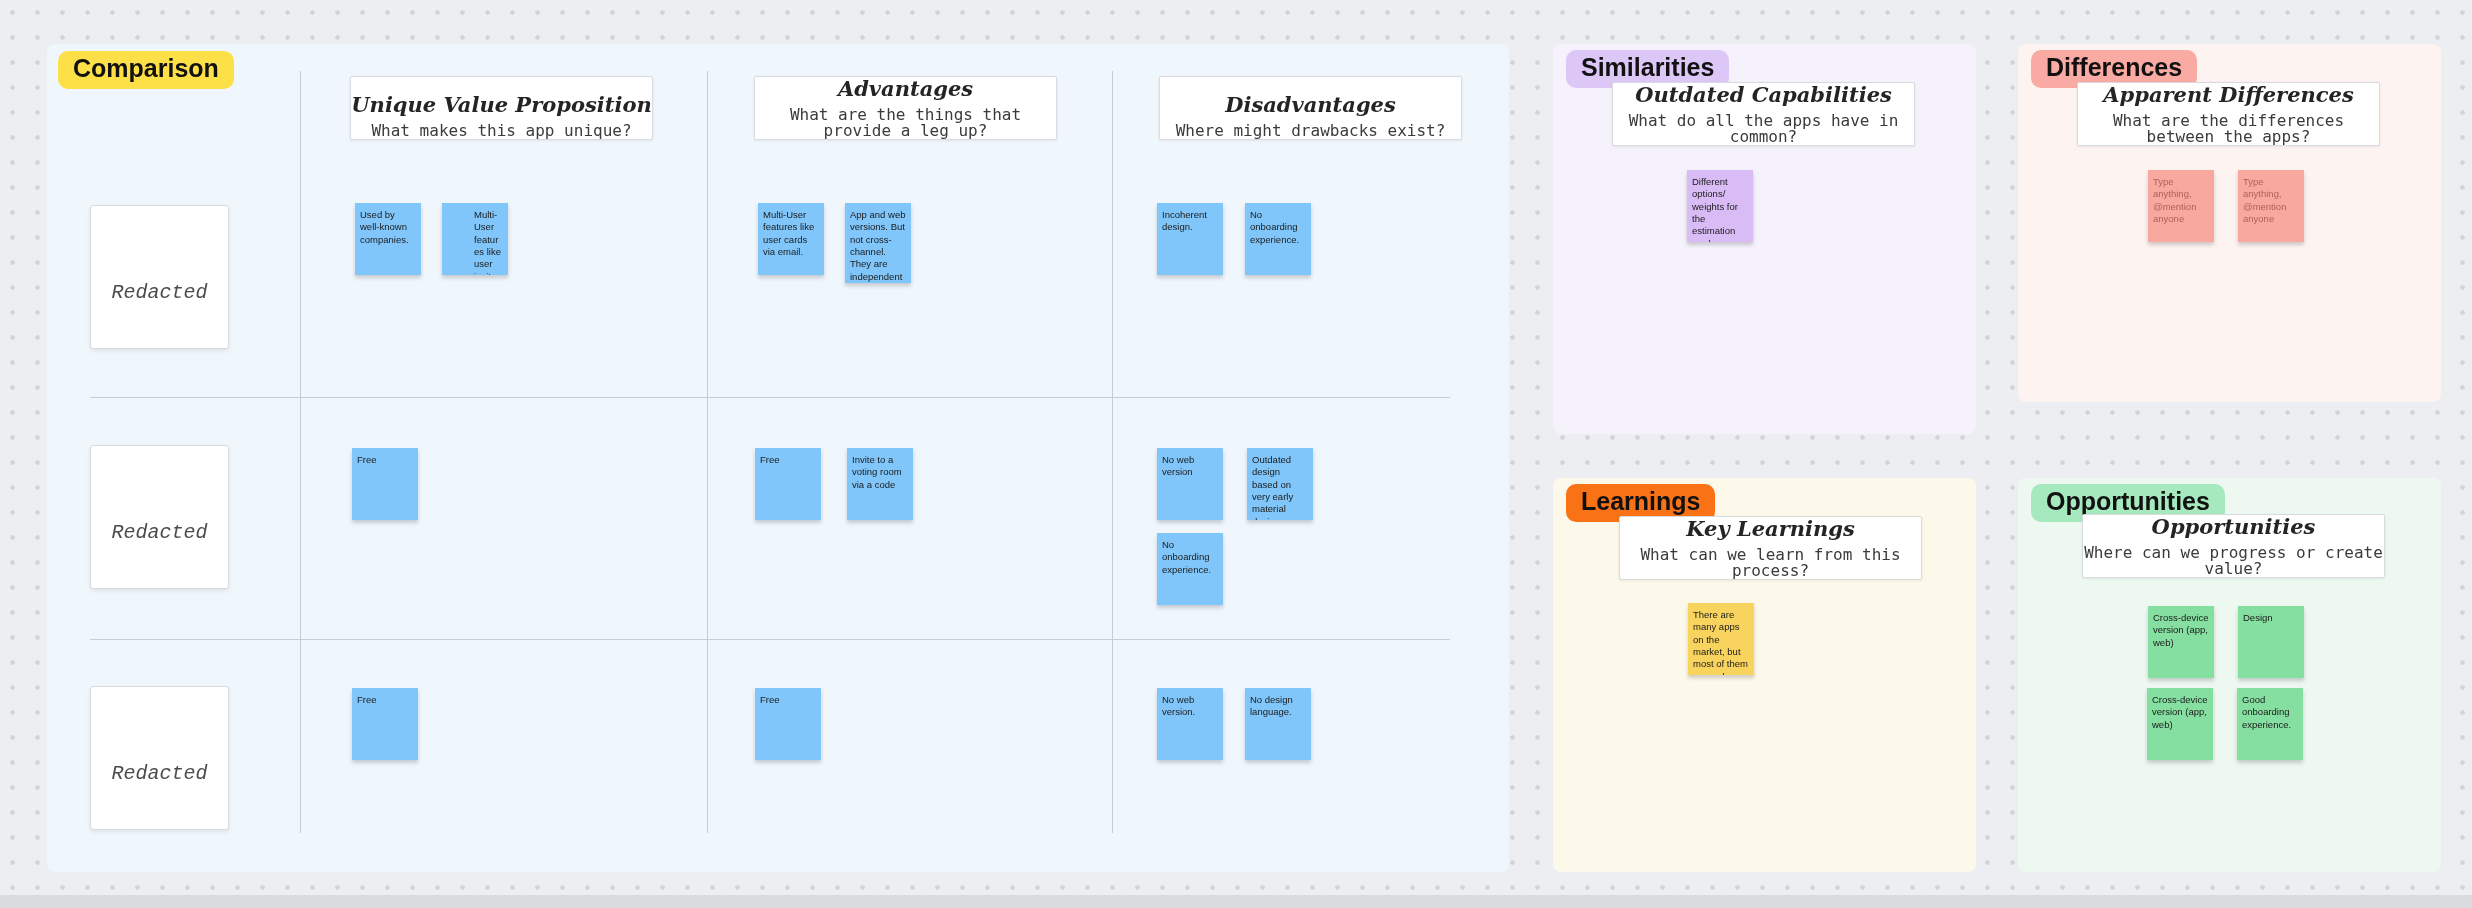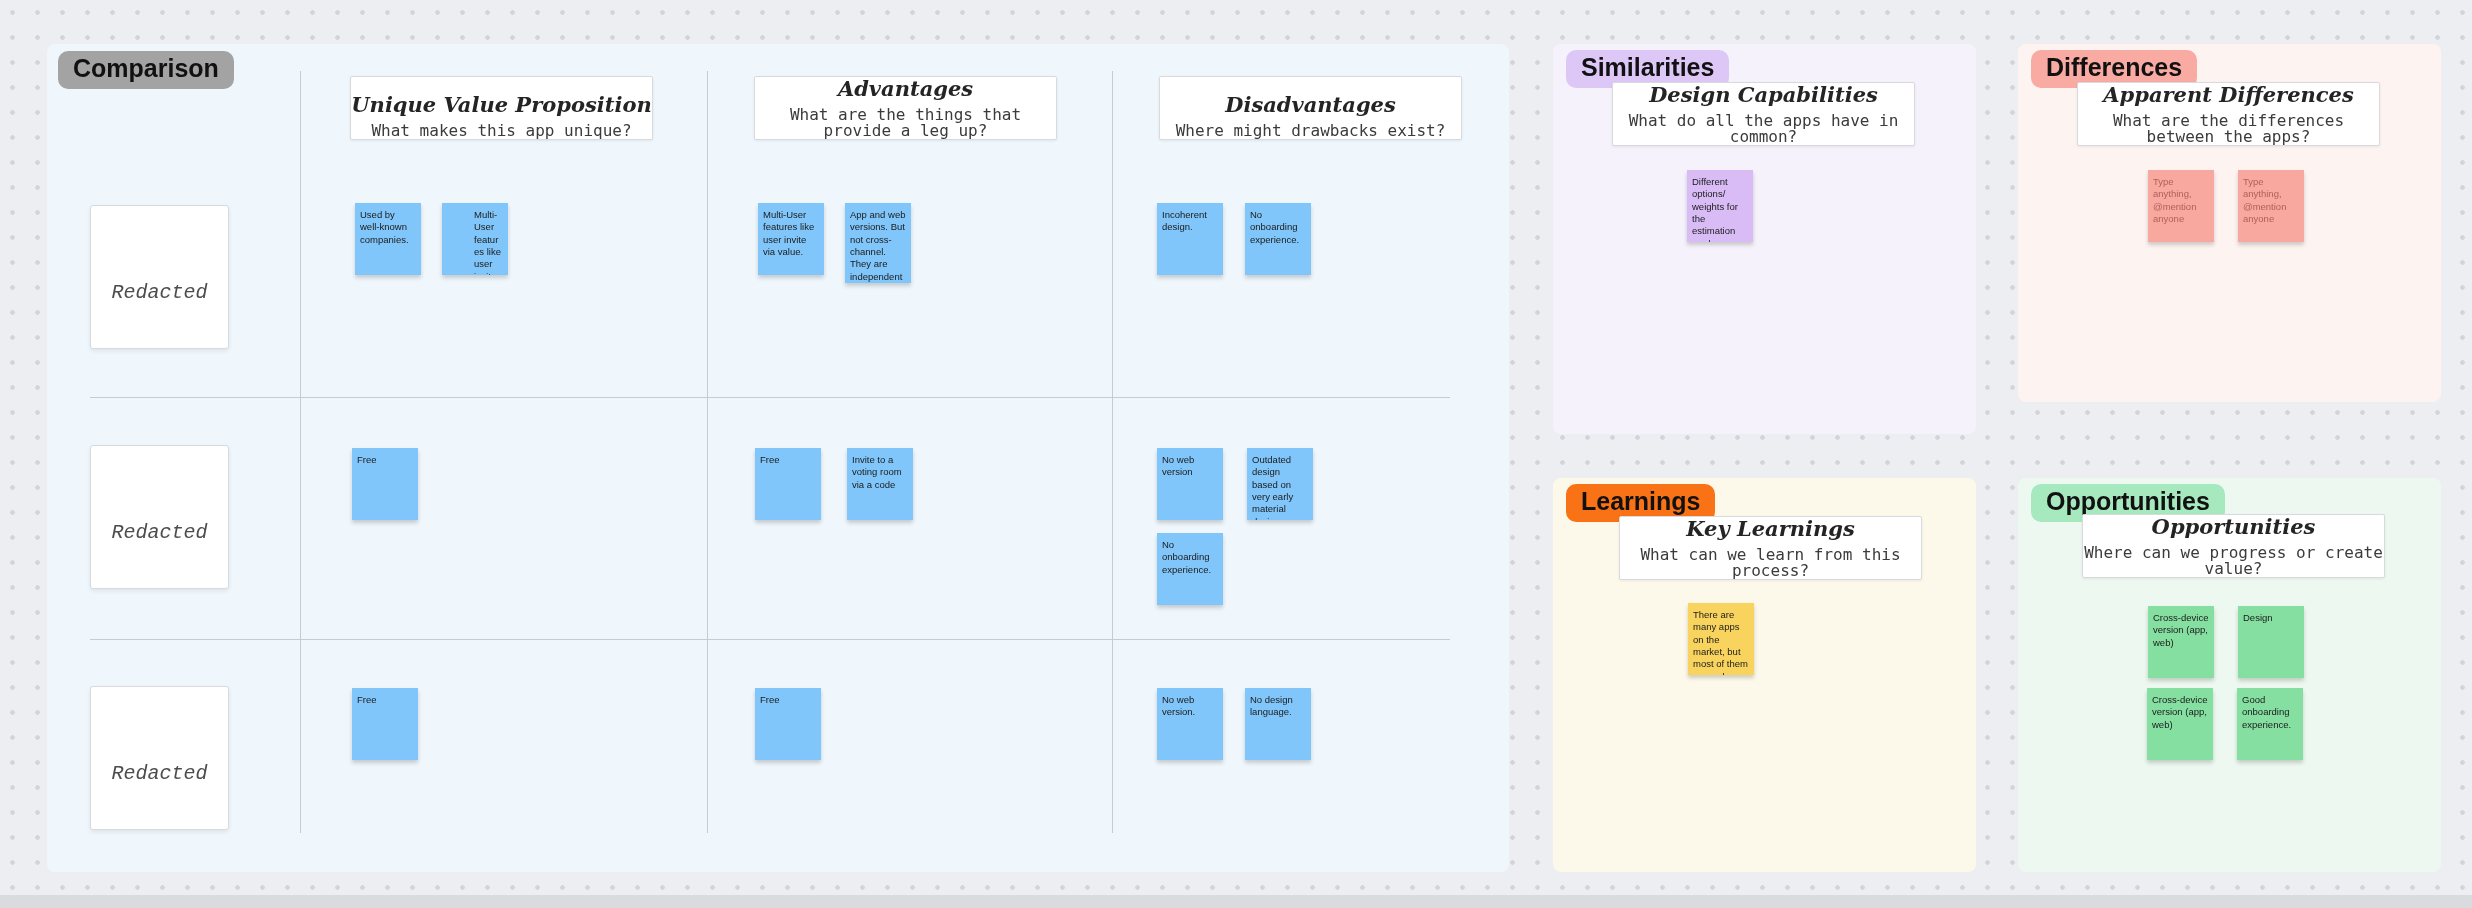--- a/index.html
+++ b/index.html
@@ -18,21 +18,21 @@
   .panel-differences{left:2018px;top:44px;width:423px;height:358px;background:#fdf3f1;}
   .panel-learnings{left:1553px;top:478px;width:423px;height:394px;background:#fcf9ea;}
   .panel-opportunities{left:2018px;top:478px;width:423px;height:394px;background:#edf9f0;}
 
   .section-pill{
     position:absolute;display:inline-block;
     font-size:25px;font-weight:700;color:#111;
     padding:3px 15px 6px;border-radius:10px;line-height:1.15;
     white-space:nowrap;
   }
-  .pill-blue{background:#a3a3a3;}
+  .pill-blue{background:#fde047;}
   .pill-purple{background:#ddc7f7;}
   .pill-red{background:#f9aaa2;}
   .pill-yellow{background:#f97316;}
   .pill-green{background:#a7e9bf;}
 
   .header-box{
     position:absolute;width:301px;height:62px;
     background:#ffffff;border:1px solid #d8dade;border-radius:2px;
     box-shadow:0 1px 3px rgba(0,0,0,0.07);
     display:flex;flex-direction:column;align-items:center;justify-content:flex-end;
@@ -105,42 +105,42 @@
     </div>
     <div class="redacted-box" style="left:43px;top:401px;">
       <span class="redacted-text">Redacted</span>
     </div>
     <div class="redacted-box" style="left:43px;top:642px;">
       <span class="redacted-text">Redacted</span>
     </div>
 
     <div class="sticky sticky-blue" style="left:308px;top:159px;"><span>Used by well-known companies.</span></div>
     <div class="sticky sticky-blue" style="left:395px;top:159px;padding-left:32px;"><span>Multi-User features like user invite</span></div>
-    <div class="sticky sticky-blue" style="left:711px;top:159px;"><span>Multi-User features like user invite via value.</span></div>
+    <div class="sticky sticky-blue" style="left:711px;top:159px;"><span>Multi-User features like user cards via email.</span></div>
     <div class="sticky sticky-blue" style="left:798px;top:159px;height:80px;"><span>App and web versions. But not cross-channel. They are independent of each other.</span></div>
     <div class="sticky sticky-blue" style="left:1110px;top:159px;"><span>Incoherent design.</span></div>
     <div class="sticky sticky-blue" style="left:1198px;top:159px;"><span>No onboarding experience.</span></div>
 
     <div class="sticky sticky-blue" style="left:305px;top:404px;"><span>Free</span></div>
     <div class="sticky sticky-blue" style="left:708px;top:404px;"><span>Free</span></div>
     <div class="sticky sticky-blue" style="left:800px;top:404px;"><span>Invite to a voting room via a code</span></div>
     <div class="sticky sticky-blue" style="left:1110px;top:404px;"><span>No web version</span></div>
     <div class="sticky sticky-blue" style="left:1200px;top:404px;"><span>Outdated design based on very early material design.</span></div>
     <div class="sticky sticky-blue" style="left:1110px;top:489px;"><span>No onboarding experience.</span></div>
 
     <div class="sticky sticky-blue" style="left:305px;top:644px;"><span>Free</span></div>
     <div class="sticky sticky-blue" style="left:708px;top:644px;"><span>Free</span></div>
     <div class="sticky sticky-blue" style="left:1110px;top:644px;"><span>No web version.</span></div>
     <div class="sticky sticky-blue" style="left:1198px;top:644px;"><span>No design language.</span></div>
   </div>
 
   <div class="panel panel-similarities">
     <div class="section-pill pill-purple" style="left:13px;top:6px;">Similarities</div>
     <div class="header-box" style="left:59px;top:38px;">
-      <div class="header-title">Design Capabilities</div>
+      <div class="header-title">Outdated Capabilities</div>
       <div class="header-sub">What do all the apps have in common?</div>
     </div>
     <div class="sticky sticky-purple" style="left:134px;top:126px;"><span>Different options/ weights for the estimation cards.</span></div>
   </div>
 
   <div class="panel panel-differences">
     <div class="section-pill pill-red" style="left:13px;top:6px;">Differences</div>
     <div class="header-box" style="left:59px;top:38px;">
       <div class="header-title">Apparent Differences</div>
       <div class="header-sub">What are the differences between the apps?</div>

